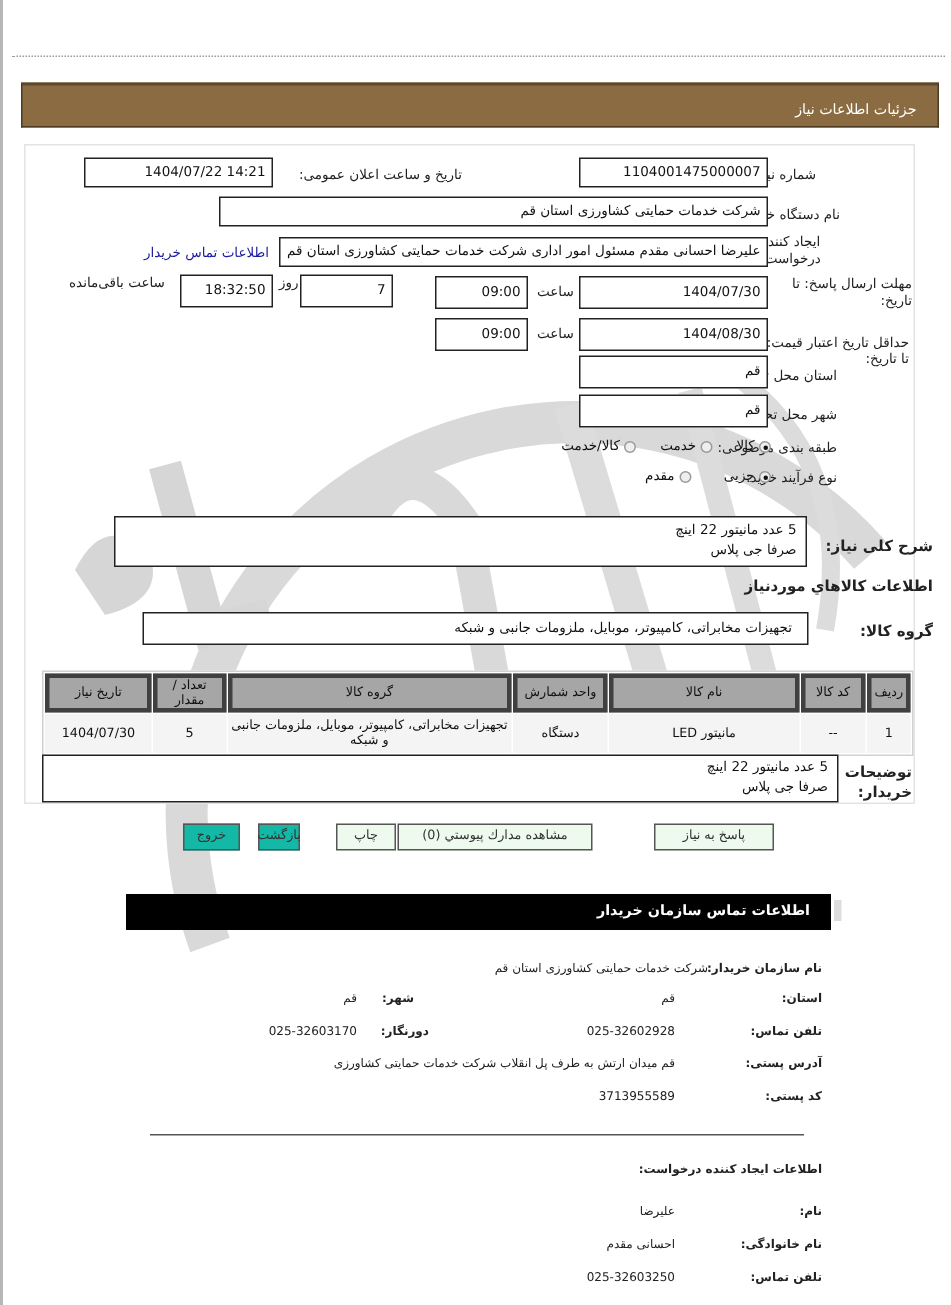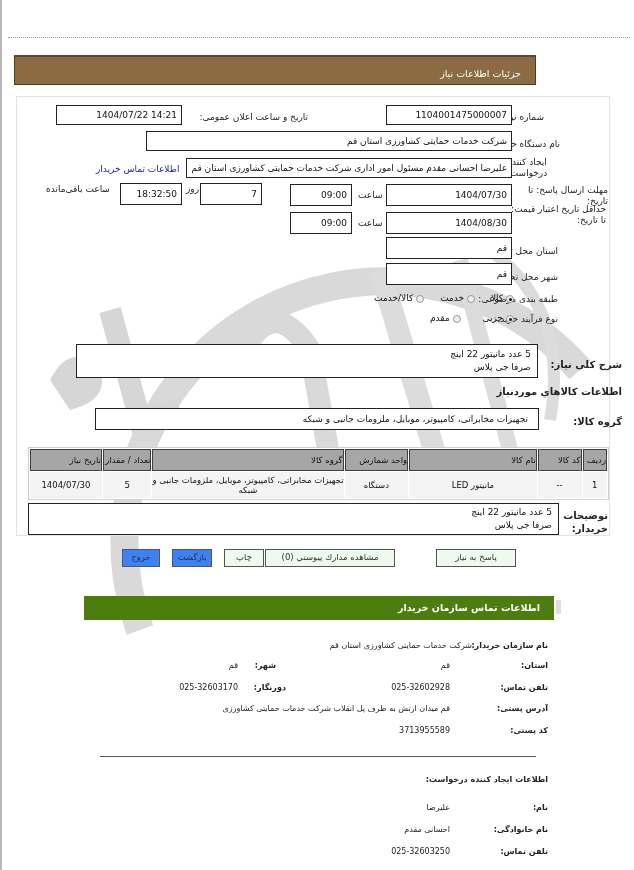--- a/index.html
+++ b/index.html
@@ -1,38 +1,38 @@
 <!DOCTYPE html>
 <html><head>
 <meta charset="utf-8">
 <style>
   * { box-sizing: border-box; margin: 0; padding: 0; }
   html, body { width: 634px; height: 870px; background: #fff; overflow: hidden; }
   body { font-family: "DejaVu Sans", sans-serif; font-size: 9px; color: #111; position: relative; direction: rtl; }
   .left-edge { position: absolute; left: 0; top: 0; width: 2px; height: 870px; background: #b7b7b7; }
   .dotted { position: absolute; left: 8px; right: 4px; top: 37px; border-top: 1px dotted #999; }
   .watermark { position: absolute; left: 20px; top: 250px; width: 600px; height: 400px; pointer-events: none; }
-  .hdr-bar { position: absolute; left: 14px; top: 55px; width: 522px; height: 30px; background: #8b6c42; border: 1px solid #4d3b22; border-top: 2px solid #5c4830; color: #fff; font-size: 9.5px; padding: 11px 14px 0 0; }
+  .hdr-bar { position: absolute; left: 14px; top: 55px; width: 612px; height: 30px; background: #8b6c42; border: 1px solid #4d3b22; border-top: 2px solid #5c4830; color: #fff; font-size: 9.5px; padding: 11px 14px 0 0; }
   .panel { position: absolute; left: 16px; top: 96px; width: 594px; height: 440px; border: 1px solid #e3e3e3; }
   .abs { position: absolute; }
   .box { position: absolute; border: 1px solid #222; background: #fff; font-size: 9px; padding: 0 4px; display: flex; align-items: center; white-space: nowrap; overflow: hidden; }
   .ltr { direction: ltr; justify-content: flex-end; }
   .lbl { position: absolute; font-size: 9px; line-height: 11px; color: #222; }
   .link { color: #1b1b9e; }
   .radio { display: inline-block; width: 8px; height: 8px; border-radius: 50%; border: 1px solid #999; background: #eee; vertical-align: middle; position: relative; }
   .radio.on::after { content: ""; position: absolute; left: 2px; top: 2px; width: 3px; height: 3px; border-radius: 50%; background: #111; }
   .chk { display: inline-block; width: 8px; height: 8px; border: 1px solid #999; background: #f2f2f2; vertical-align: middle; }
   .bold { font-weight: bold; }
   .tbl { position: absolute; left: 28px; top: 447px; width: 581px; border: 1px solid #d0d0d0; border-collapse: separate; border-spacing: 1px; background: #fff; }
-  .tbl th { background: #a6a6a6; font-weight: normal; font-size: 8.5px; height: 22px; color: #111; text-align: right; border: 1px solid #404040; }
+  .tbl th { background: #a6a6a6; font-weight: normal; font-size: 8.5px; height: 22px; color: #111; text-align: center; border: 3px solid #404040; }
   .tbl td { background: #f4f4f4; font-size: 8.5px; height: 26px; text-align: center; }
   .btn { position: absolute; top: 549px; height: 18px; border: 1px solid #555; font-size: 8.5px; display: flex; align-items: flex-start; justify-content: center; padding-top: 2px; color: #333; }
   .btn.g { background: #eefaee; }
-  .btn.r { background: #3b82f6; }
-  .contact-bar { position: absolute; left: 84px; top: 596px; width: 470px; height: 24px; background: #4d7c0f; color: #fff; font-weight: bold; font-size: 9.5px; padding: 6px 14px 0 0; }
+  .btn.r { background: #14b8a6; }
+  .contact-bar { position: absolute; left: 84px; top: 596px; width: 470px; height: 24px; background: #000000; color: #fff; font-weight: bold; font-size: 9.5px; padding: 6px 14px 0 0; }
   .cstub { position: absolute; left: 556px; top: 600px; width: 5px; height: 14px; background: #ddd; }
   .clbl { position: absolute; font-size: 8px; font-weight: bold; color: #222; }
   .cval { position: absolute; font-size: 8px; color: #222; }
   .hr { position: absolute; left: 100px; top: 756px; width: 436px; border-top: 1px solid #555; }
 </style>
 </head>
 <body>
 
 <div class="left-edge"></div>
 <div class="dotted"></div>
@@ -67,21 +67,21 @@
 
 <div class="lbl" style="right:26px; top:185px; width:100px;">مهلت ارسال پاسخ: تا تاریخ:</div>
 <div class="box ltr" style="left:386px; top:184px; width:126px; height:22px;">1404/07/30</div>
 <div class="lbl" style="left:358px; top:190px;">ساعت</div>
 <div class="box ltr" style="left:290px; top:184px; width:62px; height:22px;">09:00</div>
 <div class="lbl" style="left:186px; top:184px;">روز</div>
 <div class="box ltr" style="left:200px; top:183px; width:62px; height:22px;">7</div>
 <div class="box ltr" style="left:120px; top:183px; width:62px; height:22px;">18:32:50</div>
 <div class="lbl" style="left:46px; top:184px;">ساعت باقی‌مانده</div>
 
-<div class="lbl" style="right:28px; top:204px; width:100px;margin-left:22px;">حداقل تاریخ اعتبار قیمت: تا تاریخ:</div>
+<div class="lbl" style="right:28px; top:224px; width:100px;margin-left:22px;">حداقل تاریخ اعتبار قیمت: تا تاریخ:</div>
 <div class="box ltr" style="left:386px; top:212px; width:126px; height:22px;">1404/08/30</div>
 <div class="lbl" style="left:358px; top:218px;">ساعت</div>
 <div class="box ltr" style="left:290px; top:212px; width:62px; height:22px;">09:00</div>
 
 <div class="lbl" style="right:76px; top:246px;">استان محل تحویل:</div>
 <div class="box" style="left:386px; top:237px; width:126px; height:22px;">قم</div>
 <div class="lbl" style="right:76px; top:272px;">شهر محل تحویل:</div>
 <div class="box" style="left:386px; top:263px; width:126px; height:22px;">قم</div>
 
 <div class="lbl" style="right:76px; top:294px;">طبقه بندی موضوعی:</div>
@@ -135,21 +135,21 @@
 
 <div class="lbl bold" style="right:26px; top:509px; width:44px; font-size:10px; line-height:13px;">توضیحات خریدار:</div>
 <div class="abs" style="left:28px; top:503px; width:531px; height:32px; border:1px solid #222; background:#fff; padding:2px 6px; font-size:9px; line-height:13px;">
   <div>5 عدد مانیتور 22 اینچ</div>
   <div>صرفا جی پلاس</div>
 </div>
 
 <div class="btn g" style="left:436px; width:80px;">پاسخ به نیاز</div>
 <div class="btn g" style="left:265px; width:130px;">مشاهده مدارك پیوستي (0)</div>
 <div class="btn g" style="left:224px; width:40px;">چاپ</div>
-<div class="btn r" style="left:172px; width:40px;">بازگشت</div>
+<div class="btn r" style="left:172px; width:28px;">بازگشت</div>
 <div class="btn r" style="left:122px; width:38px;">خروج</div>
 
 <div class="contact-bar">
   <span>اطلاعات تماس سازمان خریدار</span>
 </div>
 <div class="cstub"></div>
 
 <div class="clbl" style="right:86px; top:641px;">نام سازمان خریدار:</div>
 <div class="cval" style="right:162px; top:641px;">شرکت خدمات حمایتی کشاورزی استان قم</div>
 

